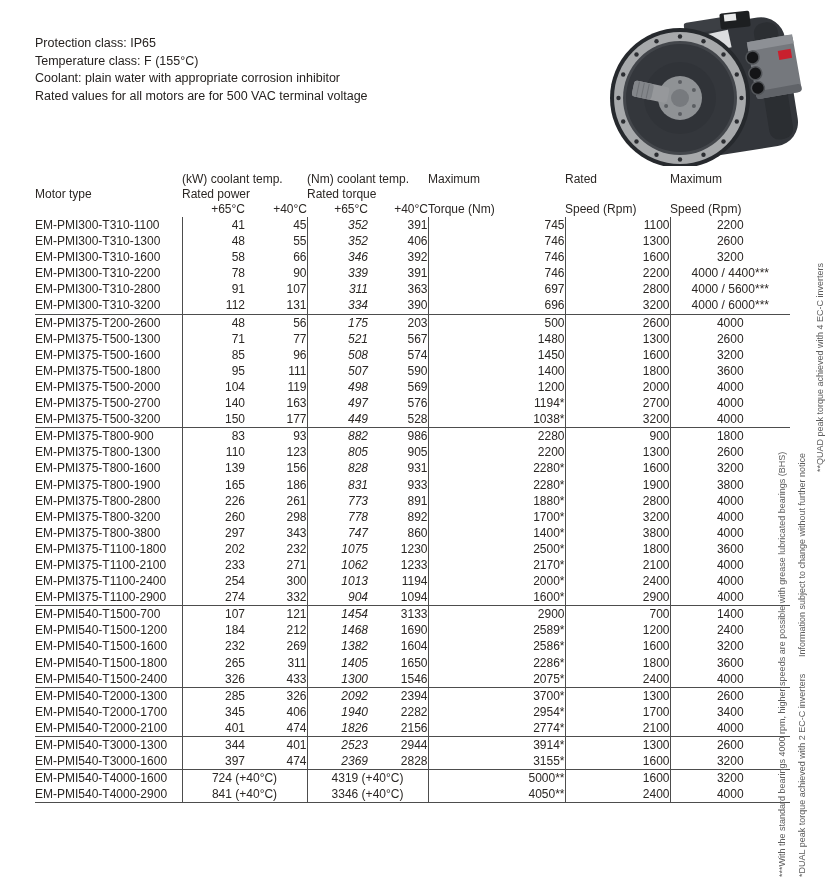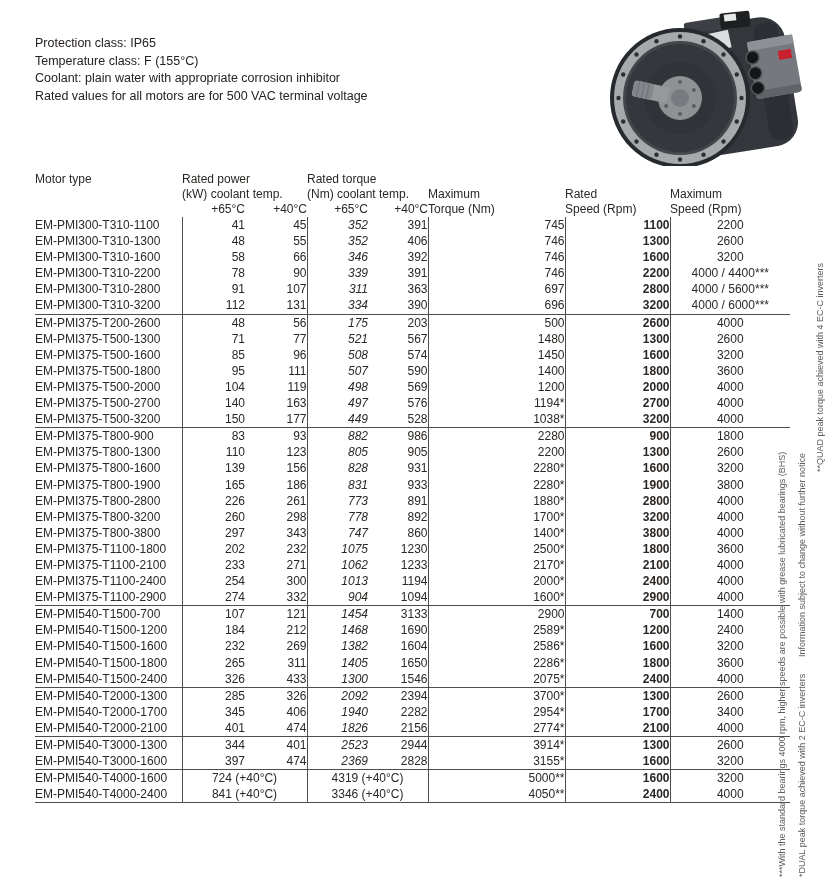--- a/index.html
+++ b/index.html
@@ -13,21 +13,21 @@
   #spec{position:absolute;left:35px;top:172px;width:755px;border-collapse:collapse;
         table-layout:fixed;font-size:12px;color:#2b2724;}
   #spec td{padding:0;height:16.1px;line-height:16.1px;white-space:nowrap;vertical-align:middle;}
   #spec thead td{height:15px;line-height:15px;vertical-align:bottom;border:none;}
   #spec tbody td.bl{border-left:1px solid #4d4d4d;}
   #spec tbody tr.sep td{border-top:1px solid #4d4d4d;}
   #spec tbody tr:last-child td{border-bottom:1px solid #4d4d4d;}
   .n{text-align:right;}
   .p65{padding-right:17px;margin-top:36px;} .p40{padding-right:26px;}
   .t65{padding-right:8px;font-style:italic;}  .t40{padding-right:17px;}
-  .maxt{padding-right:62px;} .rspd{padding-right:40px;font-weight:bold;}
+  .maxt{padding-right:62px;} .rspd{padding-right:40px;}
   .mspd{text-align:center;}
   .c-merged{text-align:center;margin-left:47px;}
   .hl{text-align:left;padding-left:14px;}
   .hx{text-align:left;padding-left:32px;}
   .hr{text-align:left;padding-left:10px;}
   .hm{text-align:left;padding-left:2px;}
   .p65h{padding-right:12px;} .p40h{padding-right:20px;}
   .t65h{padding-right:4px;}  .t40h{padding-right:12px;}
   
   .vnote{position:absolute;transform-origin:0 0;transform:rotate(-90deg);
@@ -127,34 +127,34 @@
         <col style="width:63px">
         <col style="width:62px">
       <col style="width:61px">
         <col style="width:60px">
         <col style="width:137px">
       <col style="width:105px">
         <col style="width:120px">
     </colgroup>
     <thead>
       <tr>
+        <td></td>
+        <td colspan="2" class="hl">(kW) coolant temp.</td>
+        <td colspan="2" class="hl">(Nm) coolant temp.</td>
+        <td class="hx">Maximum</td>
+        <td class="hr">Rated</td>
+        <td class="hm">Maximum</td>
+      </tr>
+      <tr>
         <td>Motor type</td>
         <td colspan="2" class="hl">Rated power</td>
         <td colspan="2" class="hl">Rated torque</td>
         <td></td>
           <td></td>
           <td></td>
-      </tr>
-      <tr>
-        <td></td>
-        <td colspan="2" class="hl">(kW) coolant temp.</td>
-        <td colspan="2" class="hl">(Nm) coolant temp.</td>
-        <td class="hx">Maximum</td>
-        <td class="hr">Rated</td>
-        <td class="hm">Maximum</td>
       </tr>
       <tr>
         <td></td>
         <td class="n p65h">+65°C</td>
         <td class="n p40h">+40°C</td>
         <td class="n t65h">+65°C</td>
         <td class="n t40h">+40°C</td>
         <td class="hx">Torque (Nm)</td>
         <td class="hr">Speed (Rpm)</td>
         <td class="hm">Speed (Rpm)</td>
@@ -503,21 +503,21 @@
         </tr>
         <tr class="sep">
           <td>EM-PMI540-T4000-1600</td>
           <td class="bl c-merged" colspan="2">724 (+40°C)</td>
           <td class="bl c-merged" colspan="2">4319 (+40°C)</td>
           <td class="bl n maxt">5000**</td>
           <td class="bl n rspd">1600</td>
           <td class="bl mspd">3200</td>
         </tr>
         <tr>
-          <td>EM-PMI540-T4000-2400</td>
+          <td>EM-PMI540-T4000-2900</td>
           <td class="bl c-merged" colspan="2">841 (+40°C)</td>
           <td class="bl c-merged" colspan="2">3346 (+40°C)</td>
           <td class="bl n maxt">4050**</td>
           <td class="bl n rspd">2400</td>
           <td class="bl mspd">4000</td>
         </tr>
       </tbody>
   </table>
 
   <div class="vnote" id="fn-bearing">***With the standard bearings 4000 rpm, higher speeds are possible with grease lubricated bearings (BHS)</div>

